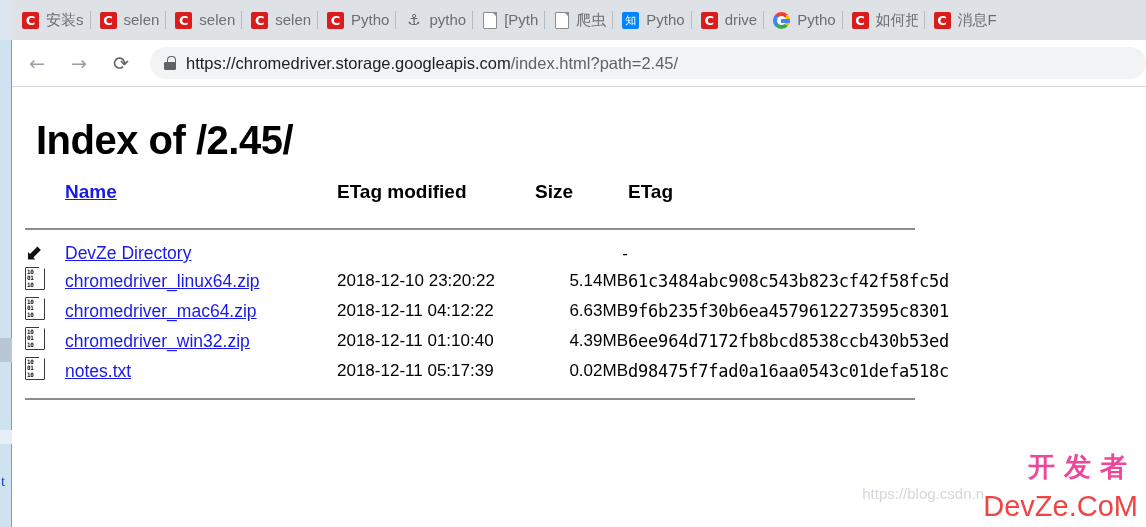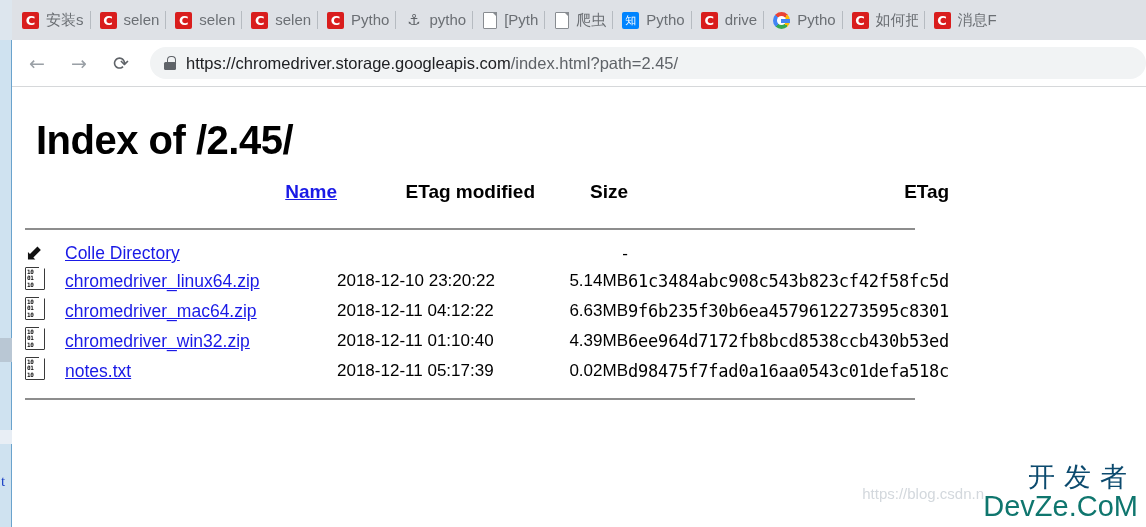--- a/index.html
+++ b/index.html
@@ -257,21 +257,21 @@
     position: absolute;
     left: 12px; top: 93px;
     border-collapse: collapse;
     font-family: "Liberation Sans", sans-serif;
   }
   table.listing th {
     font-size: 19px;
     font-weight: bold;
     color: #000;
     padding: 0 0 13px 0;
-    text-align: right;
+    text-align: left;
     white-space: nowrap;
     margin-top: 26px;
   }
   table.listing td {
     font-size: 17px;
     color: #000;
     padding: 1px 0;
     white-space: nowrap;
     vertical-align: middle;
     height: 25px;
@@ -367,31 +367,32 @@
     text-align: right;
   }
   .wm-brand {
     position: absolute;
     right: 8px; bottom: 6px;
     text-align: right;
     line-height: 1;
   }
   .wm-brand .cn {
     font-size: 27px;
-    color: #0c4a6e;
+    color: #ec4899;
     letter-spacing: 9px;
     display: block;
     font-family: "DejaVu Sans", sans-serif;
     padding-right: 2px;
+    font-weight: bold;
   }
   .wm-brand .en {
     font-size: 29px;
-    color: #0f766e;
+    color: #ef4444;
     display: block;
-    margin-top: 2px;
+    margin-top: 12px;
     font-family: "Liberation Sans", sans-serif;
   }
 </style>
 </head>
 <body>
 
 <div id="screen">
 
   <div class="bg-sliver"></div>
   <div class="bg-sliver-top"></div>
@@ -507,21 +508,21 @@
             </td>
         </tr>
       </thead>
       <tbody>
 
         <tr>
           <td>
             <span class="icon-up">⬋</span>
           </td>
           <td>
-            <a class="listing-link" href="#">Colle Directory</a>
+            <a class="listing-link" href="#">DevZe Directory</a>
           </td>
           <td class="td-date"></td>
           <td class="td-size">-</td>
           <td class="td-etag"></td>
         </tr>
 
         <tr>
           <td>
             <span class="icon-file"><span class="bits">10<br>01<br>10</span></span>
           </td>

